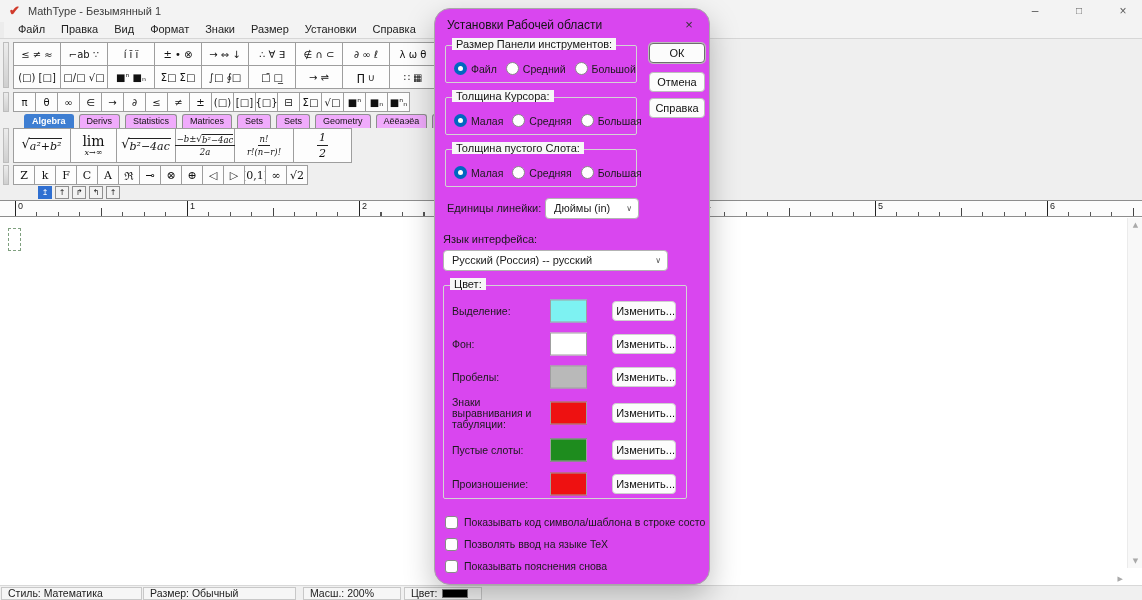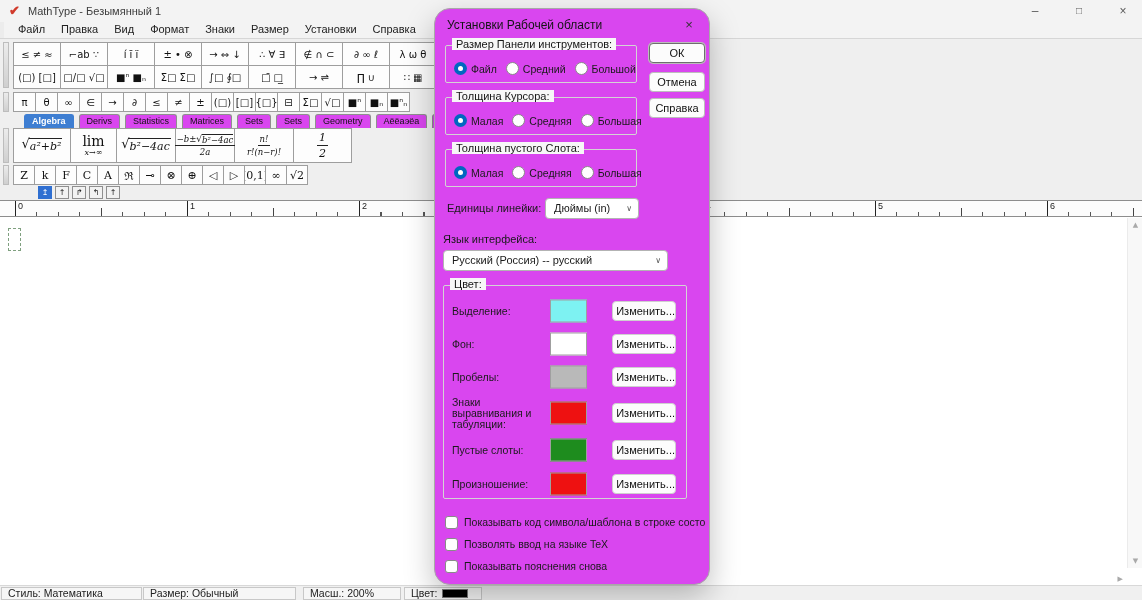--- a/index.html
+++ b/index.html
@@ -22,21 +22,21 @@
   .cell { background:#fdfdfd; display:flex; align-items:center; justify-content:center;
           font-family:"DejaVu Sans",sans-serif; font-size:10px; color:#111; white-space:nowrap; overflow:hidden; }
   #row1 { left:13px; top:3px;  grid-template-columns:repeat(9,46px); grid-auto-rows:22px; }
   #row2 { left:13px; top:26px; grid-template-columns:repeat(9,46px); grid-auto-rows:22px; }
   #row3 { left:13px; top:53px; grid-template-columns:repeat(18,21px); grid-auto-rows:18px; }
   #symbols { left:13px; top:126px; grid-template-columns:repeat(14,20px); grid-auto-rows:18px; }
   #symbols .cell { font-family:"DejaVu Serif",serif; font-size:11px; }
   .grip { position:absolute; left:3px; width:6px; background:linear-gradient(180deg,#ececec,#cfcfcf); border:1px solid #bdbdbd; }
 
   .tabs { position:absolute; left:24px; top:75px; display:flex; gap:5px; }
-  .tab { font-size:9px; padding:1px 7px 2px; background:#d946ef; border:1px solid #8f8f8f; border-bottom:none;
+  .tab { font-size:9px; padding:1px 7px 2px; background:#f0abfc; border:1px solid #8f8f8f; border-bottom:none;
          border-radius:3px 3px 0 0; color:#111; white-space:nowrap; }
   .tab.active { background:#3e7ed2; border-color:#3e7ed2; color:#fff;font-weight:bold; }
 
   #templates { left:13px; top:89px; grid-template-columns:56px 45px 58px 58px 58px 57px; grid-auto-rows:33px; }
   .tcell { background:#fdfdfd; display:flex; align-items:center; justify-content:center;
            font-family:"DejaVu Serif",serif; font-style:italic; color:#111; }
   .sqrt { display:inline-flex; align-items:flex-start; }
   .sqrt .rad { font-style:normal; font-size:13px; line-height:12px; margin-right:-1px; }
   .sqrt .bod { border-top:1px solid #222; font-size:11px; padding:1px 1px 0; }
   .lim { display:flex; flex-direction:column; align-items:center; line-height:1; }

